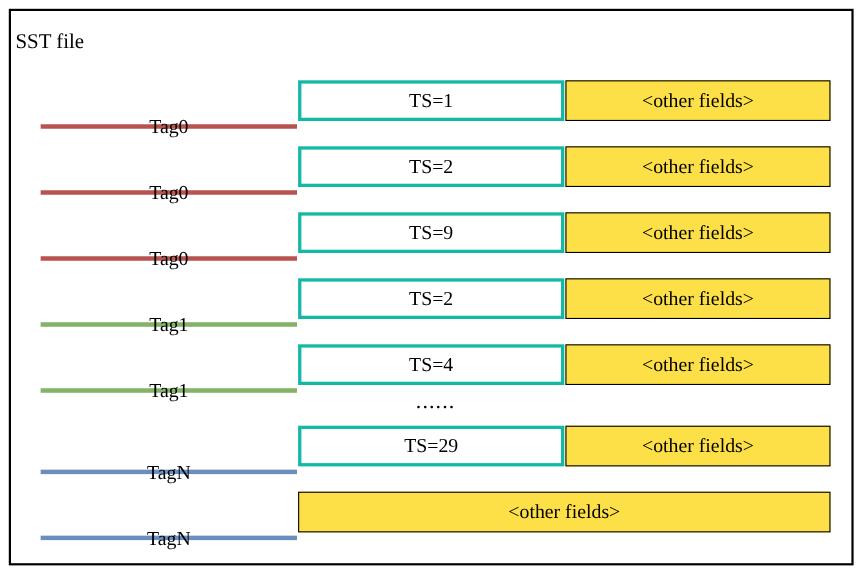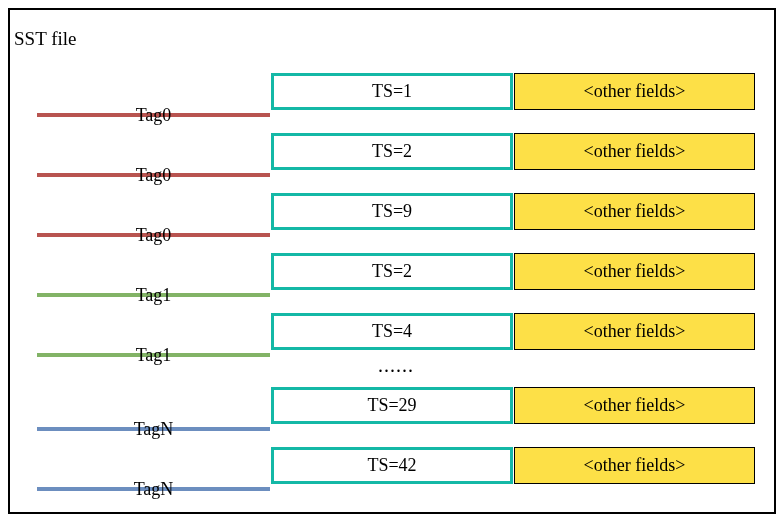--- a/index.html
+++ b/index.html
@@ -110,17 +110,16 @@
     <div class="cell other-cell">&lt;other fields&gt;</div>
   </div>
       <div class="ellipsis-row">......</div>
       <div class="record-row">
     <div class="cell tag-cell" style="background: rgb(218, 232, 252); border-color: rgb(108, 142, 191);">TagN</div>
     <div class="cell ts-cell">TS=29</div>
     <div class="cell other-cell">&lt;other fields&gt;</div>
   </div>
       <div class="record-row">
     <div class="cell tag-cell" style="background: rgb(218, 232, 252); border-color: rgb(108, 142, 191);">TagN</div>
-    <div class="cell ts-cell">TS=42</div>
     <div class="cell other-cell">&lt;other fields&gt;</div>
   </div>
     </div>
 </div>
 
 </body></html>

